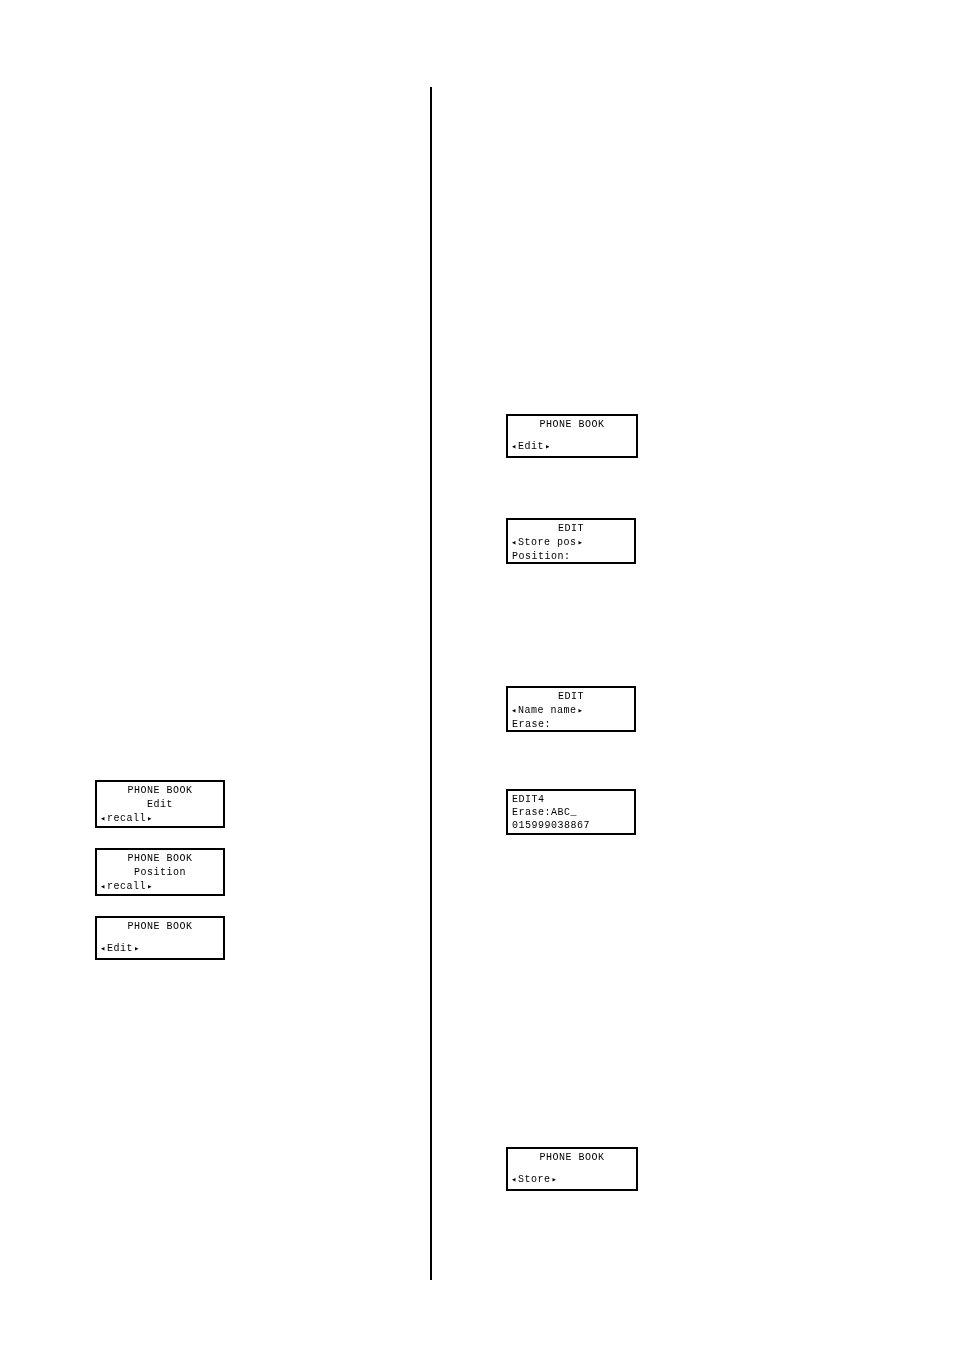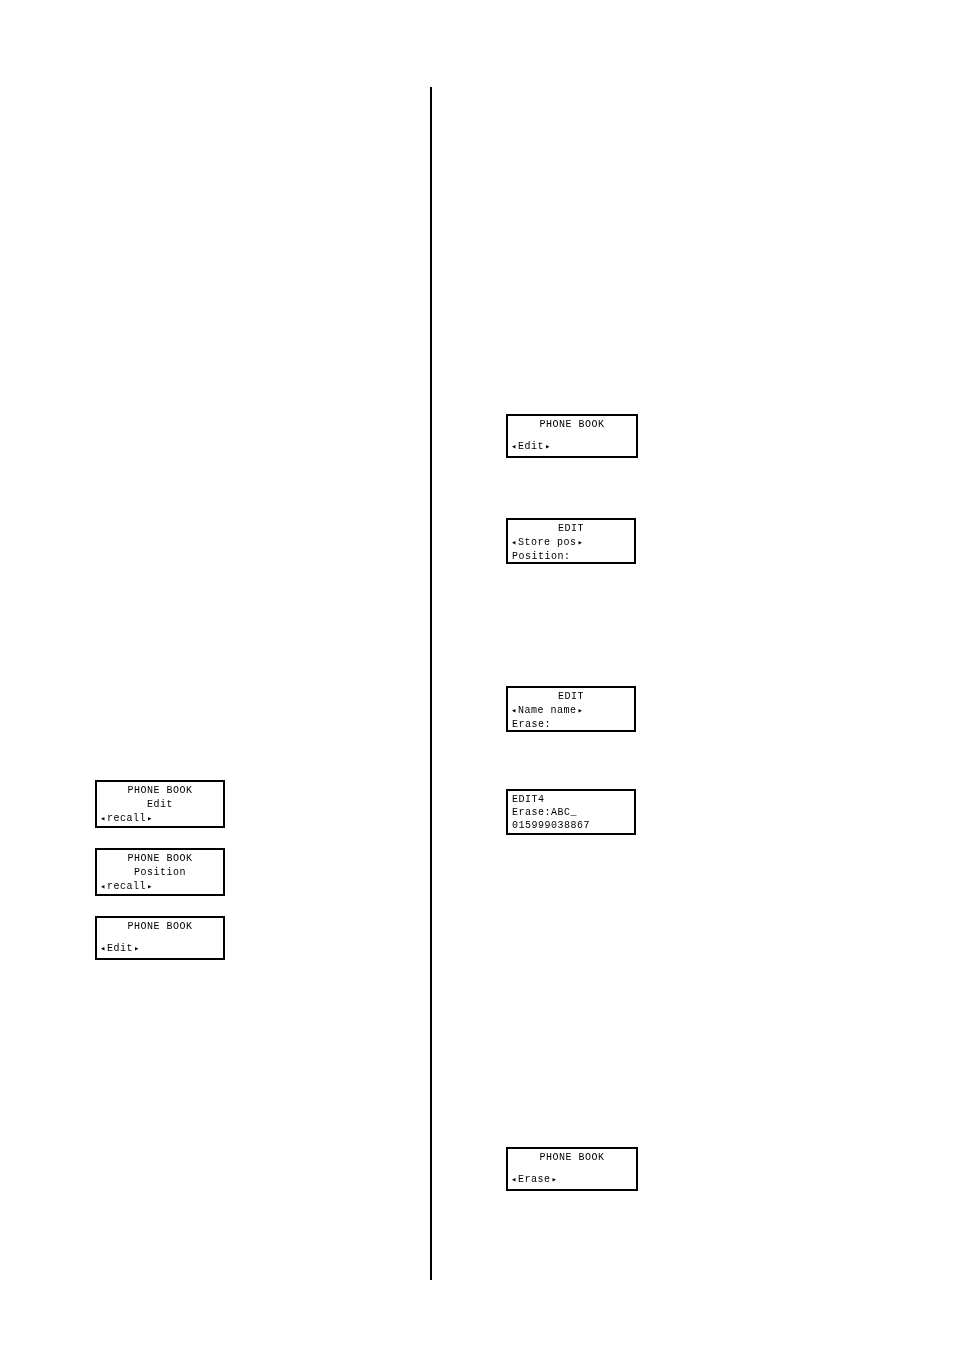--- a/index.html
+++ b/index.html
@@ -160,17 +160,17 @@
       </div>
   </div>
 
   <div class="lcd" id="lcd8">
     <div class="row">
         <span class="center">PHONE BOOK</span>
       </div>
     <div class="row" style="height:8px"></div>
     <div class="row">
       <span class="tri-l">◂</span>
-      <span>Erase</span>
+      <span>Store</span>
       <span class="tri-r">▸</span>
     </div>
   </div>
 </div>
 
 </body></html>

